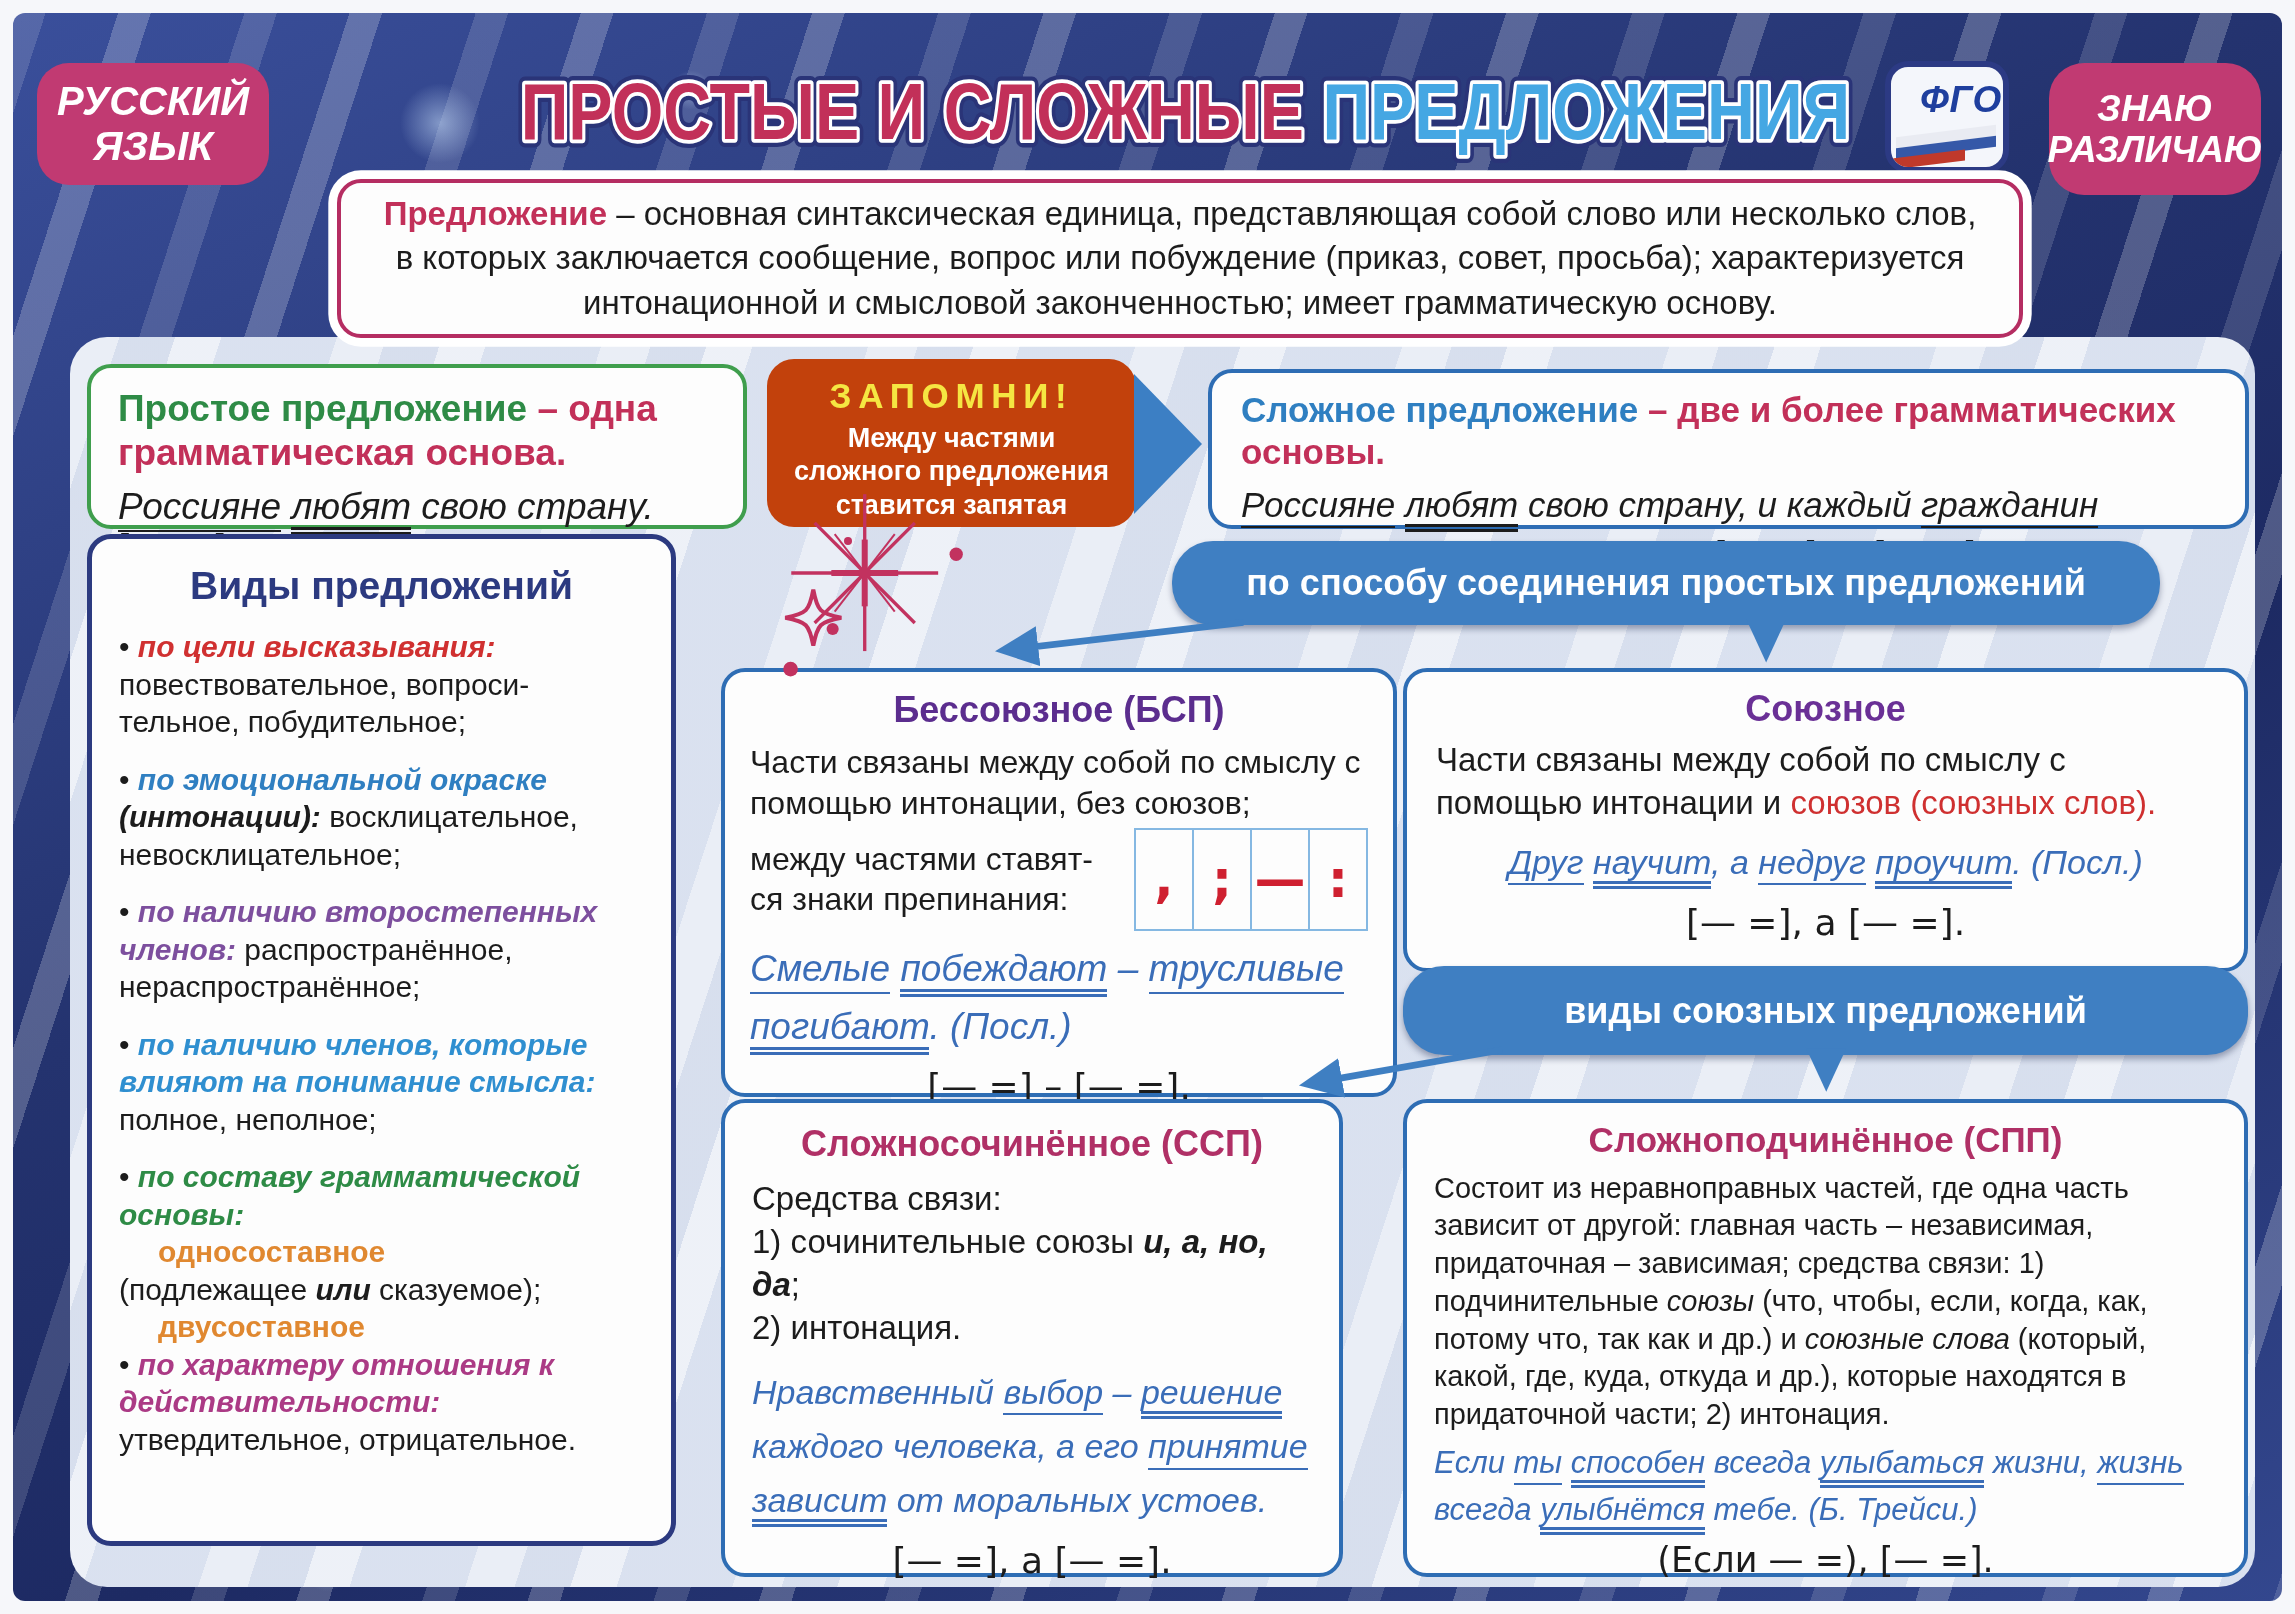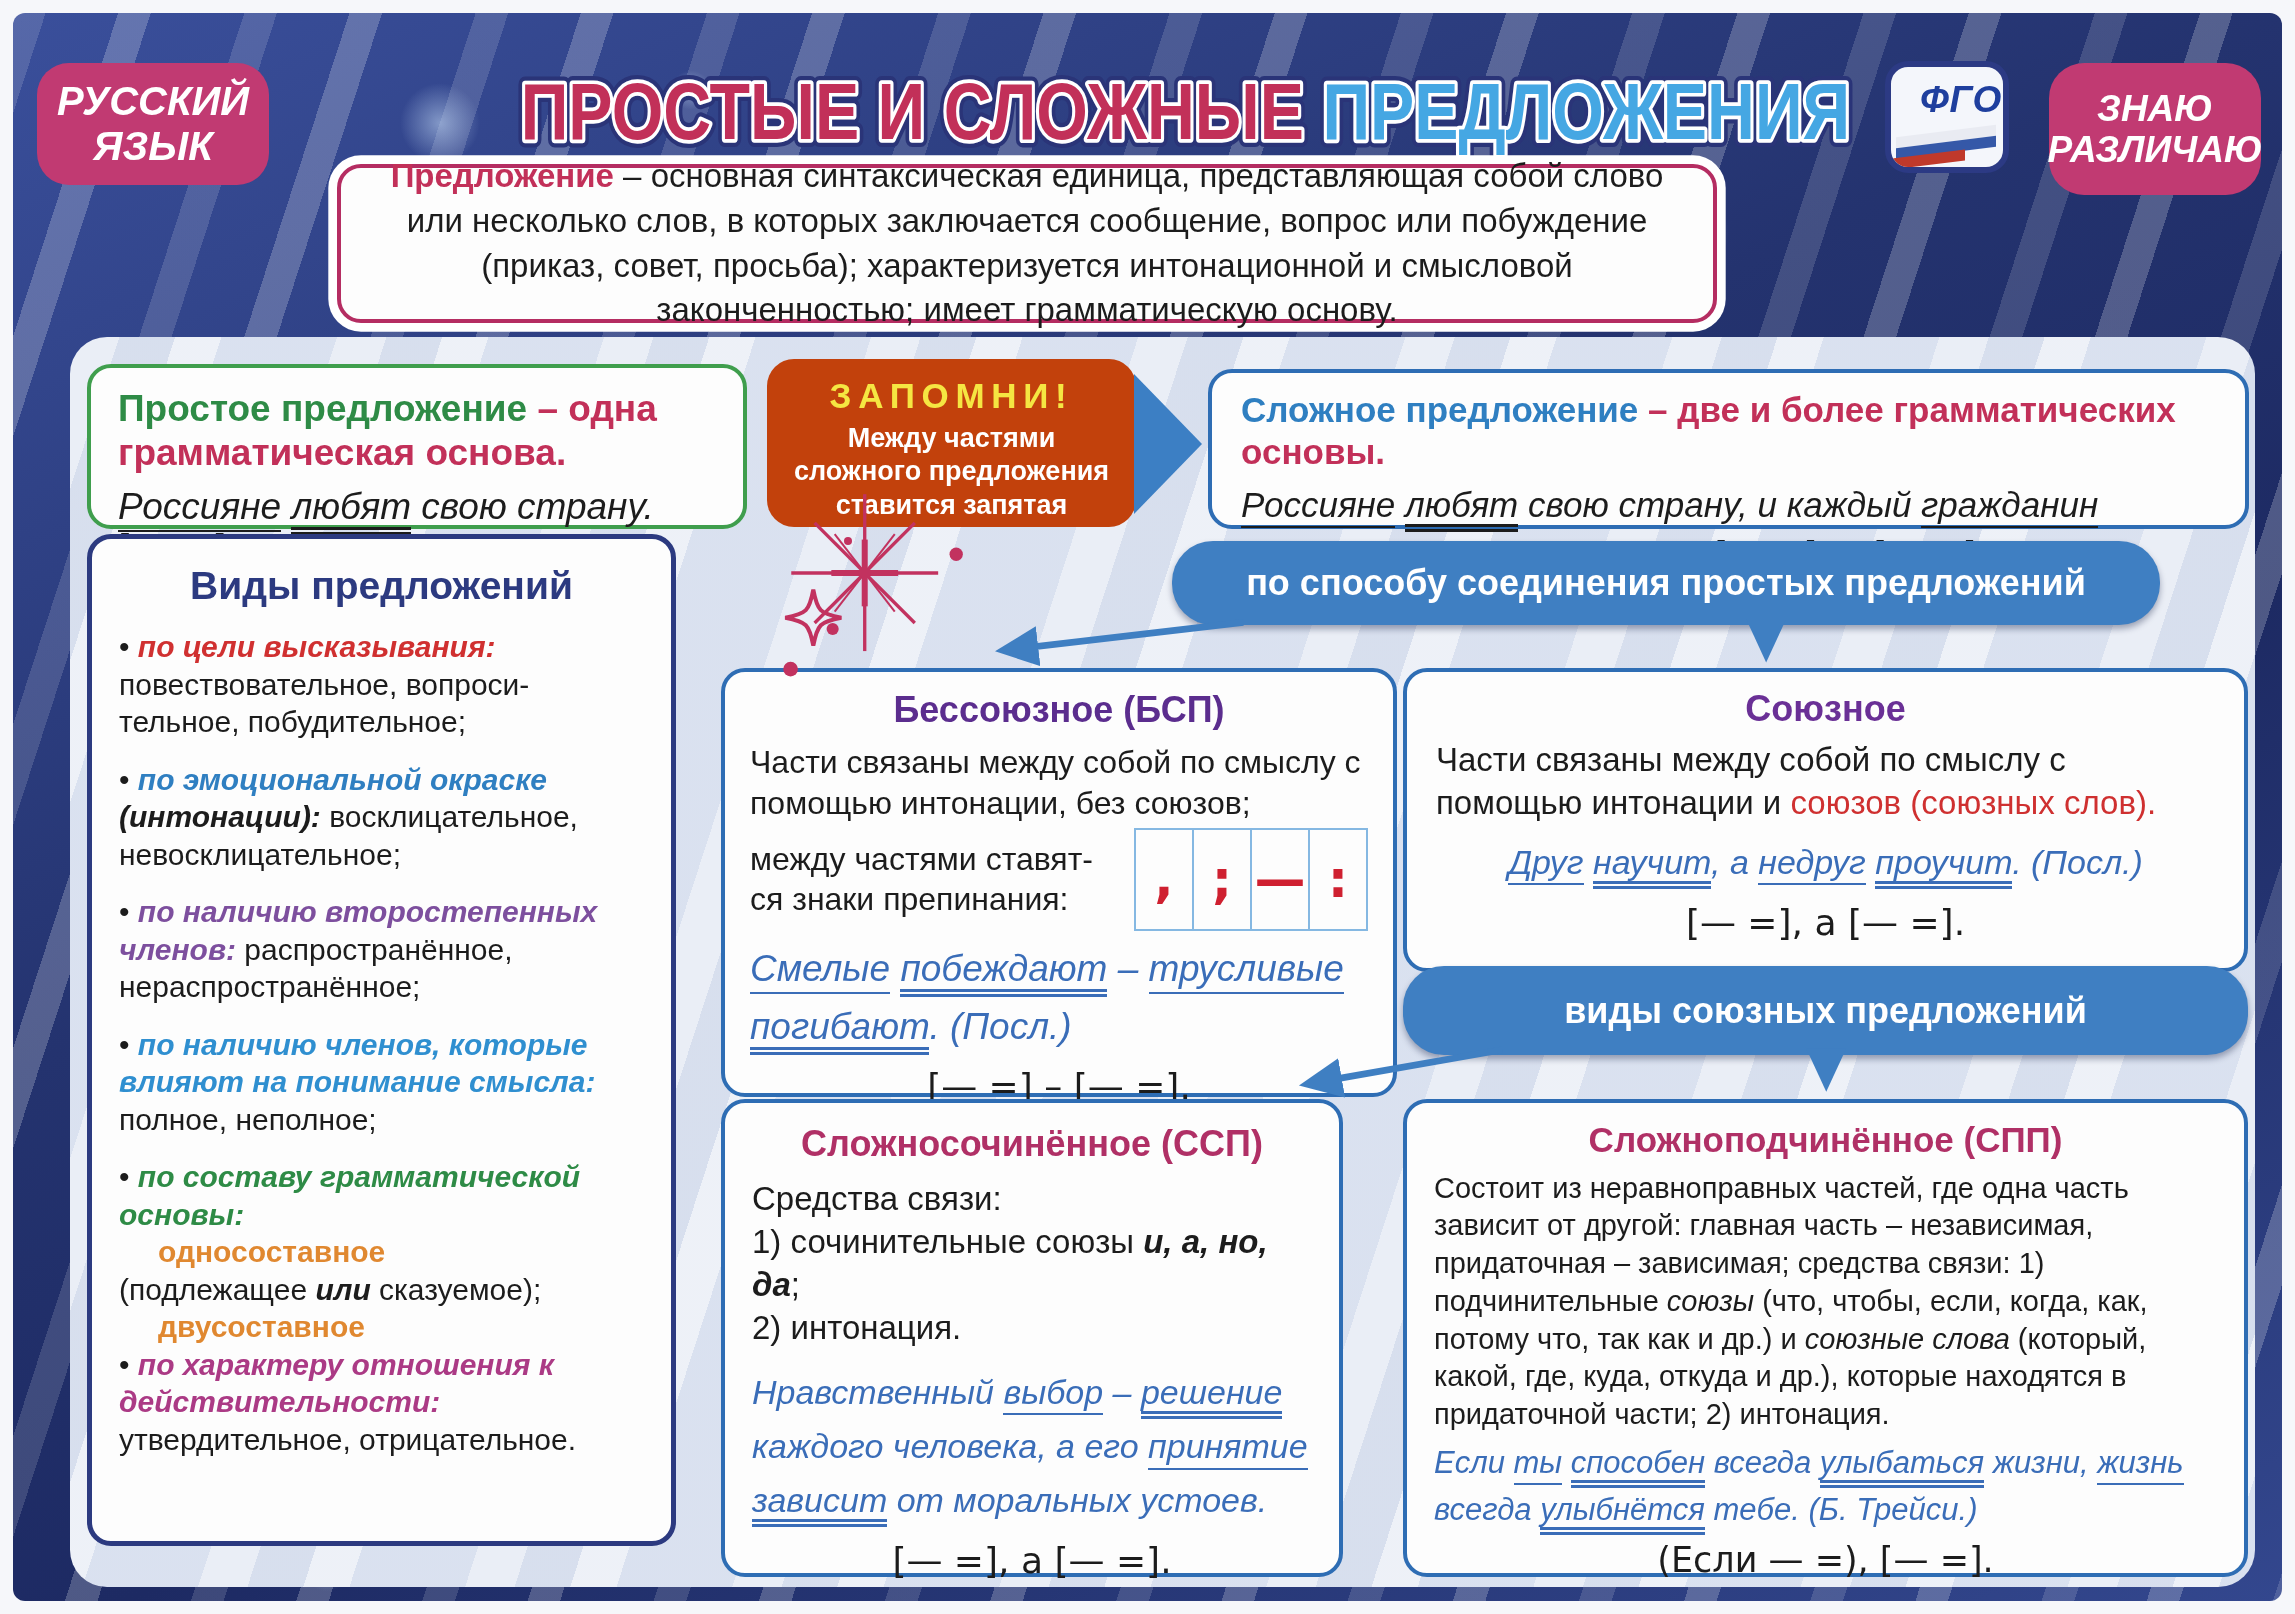--- a/index.html
+++ b/index.html
@@ -124,21 +124,21 @@
     <div class="fgos-stripe s-white"></div>
     <div class="fgos-stripe s-blue"></div>
     <div class="fgos-stripe s-red"></div>
   </div>
 
   <div class="badge" style="left:2049px;top:63px;width:212px;height:132px;border-radius:35px;font-size:37px;">
     <span>ЗНАЮ</span>
     <span>РАЗЛИЧАЮ</span>
   </div>
 
-  <div class="box b-def" style="left:337px;top:164px;width:1380px;height:159px;display:flex;align-items:center;">
+  <div class="box b-def" style="left:337px;top:179px;width:1686px;height:159px;display:flex;align-items:center;">
     <p style="font-size:33px;line-height:1.35;text-align:center;padding:0 37px;"><span class="def-lead">Предложение</span><span> – основная синтаксическая единица, представляющая собой слово или несколько слов, в которых заключается сообщение, вопрос или побуждение (приказ, совет, просьба); характеризуется интонационной и смысловой законченностью; имеет грамматическую основу.</span></p>
   </div>
 
   <div class="box b-green" style="left:87px;top:364px;width:660px;height:165px;padding:18.7px 27px;">
     <p style="font-size:37px;line-height:1.2;"><span class="g">Простое предложение</span><span class="cr"> – одна грамматическая основа.</span></p>
     <p class="it" style="font-size:37px;margin-top:9.4px;"><span class="u1">Россияне</span><span> </span><span class="u2">любят</span><span> свою страну.</span><span class="sch">  [— =].</span></p>
   </div>
 
   <div class="zap" style="left:767px;top:359px;width:369px;height:168px;padding-top:17.4px;">
     <div style="color:#f5e642;font-size:35px;letter-spacing:6.7px;">ЗАПОМНИ!</div>

